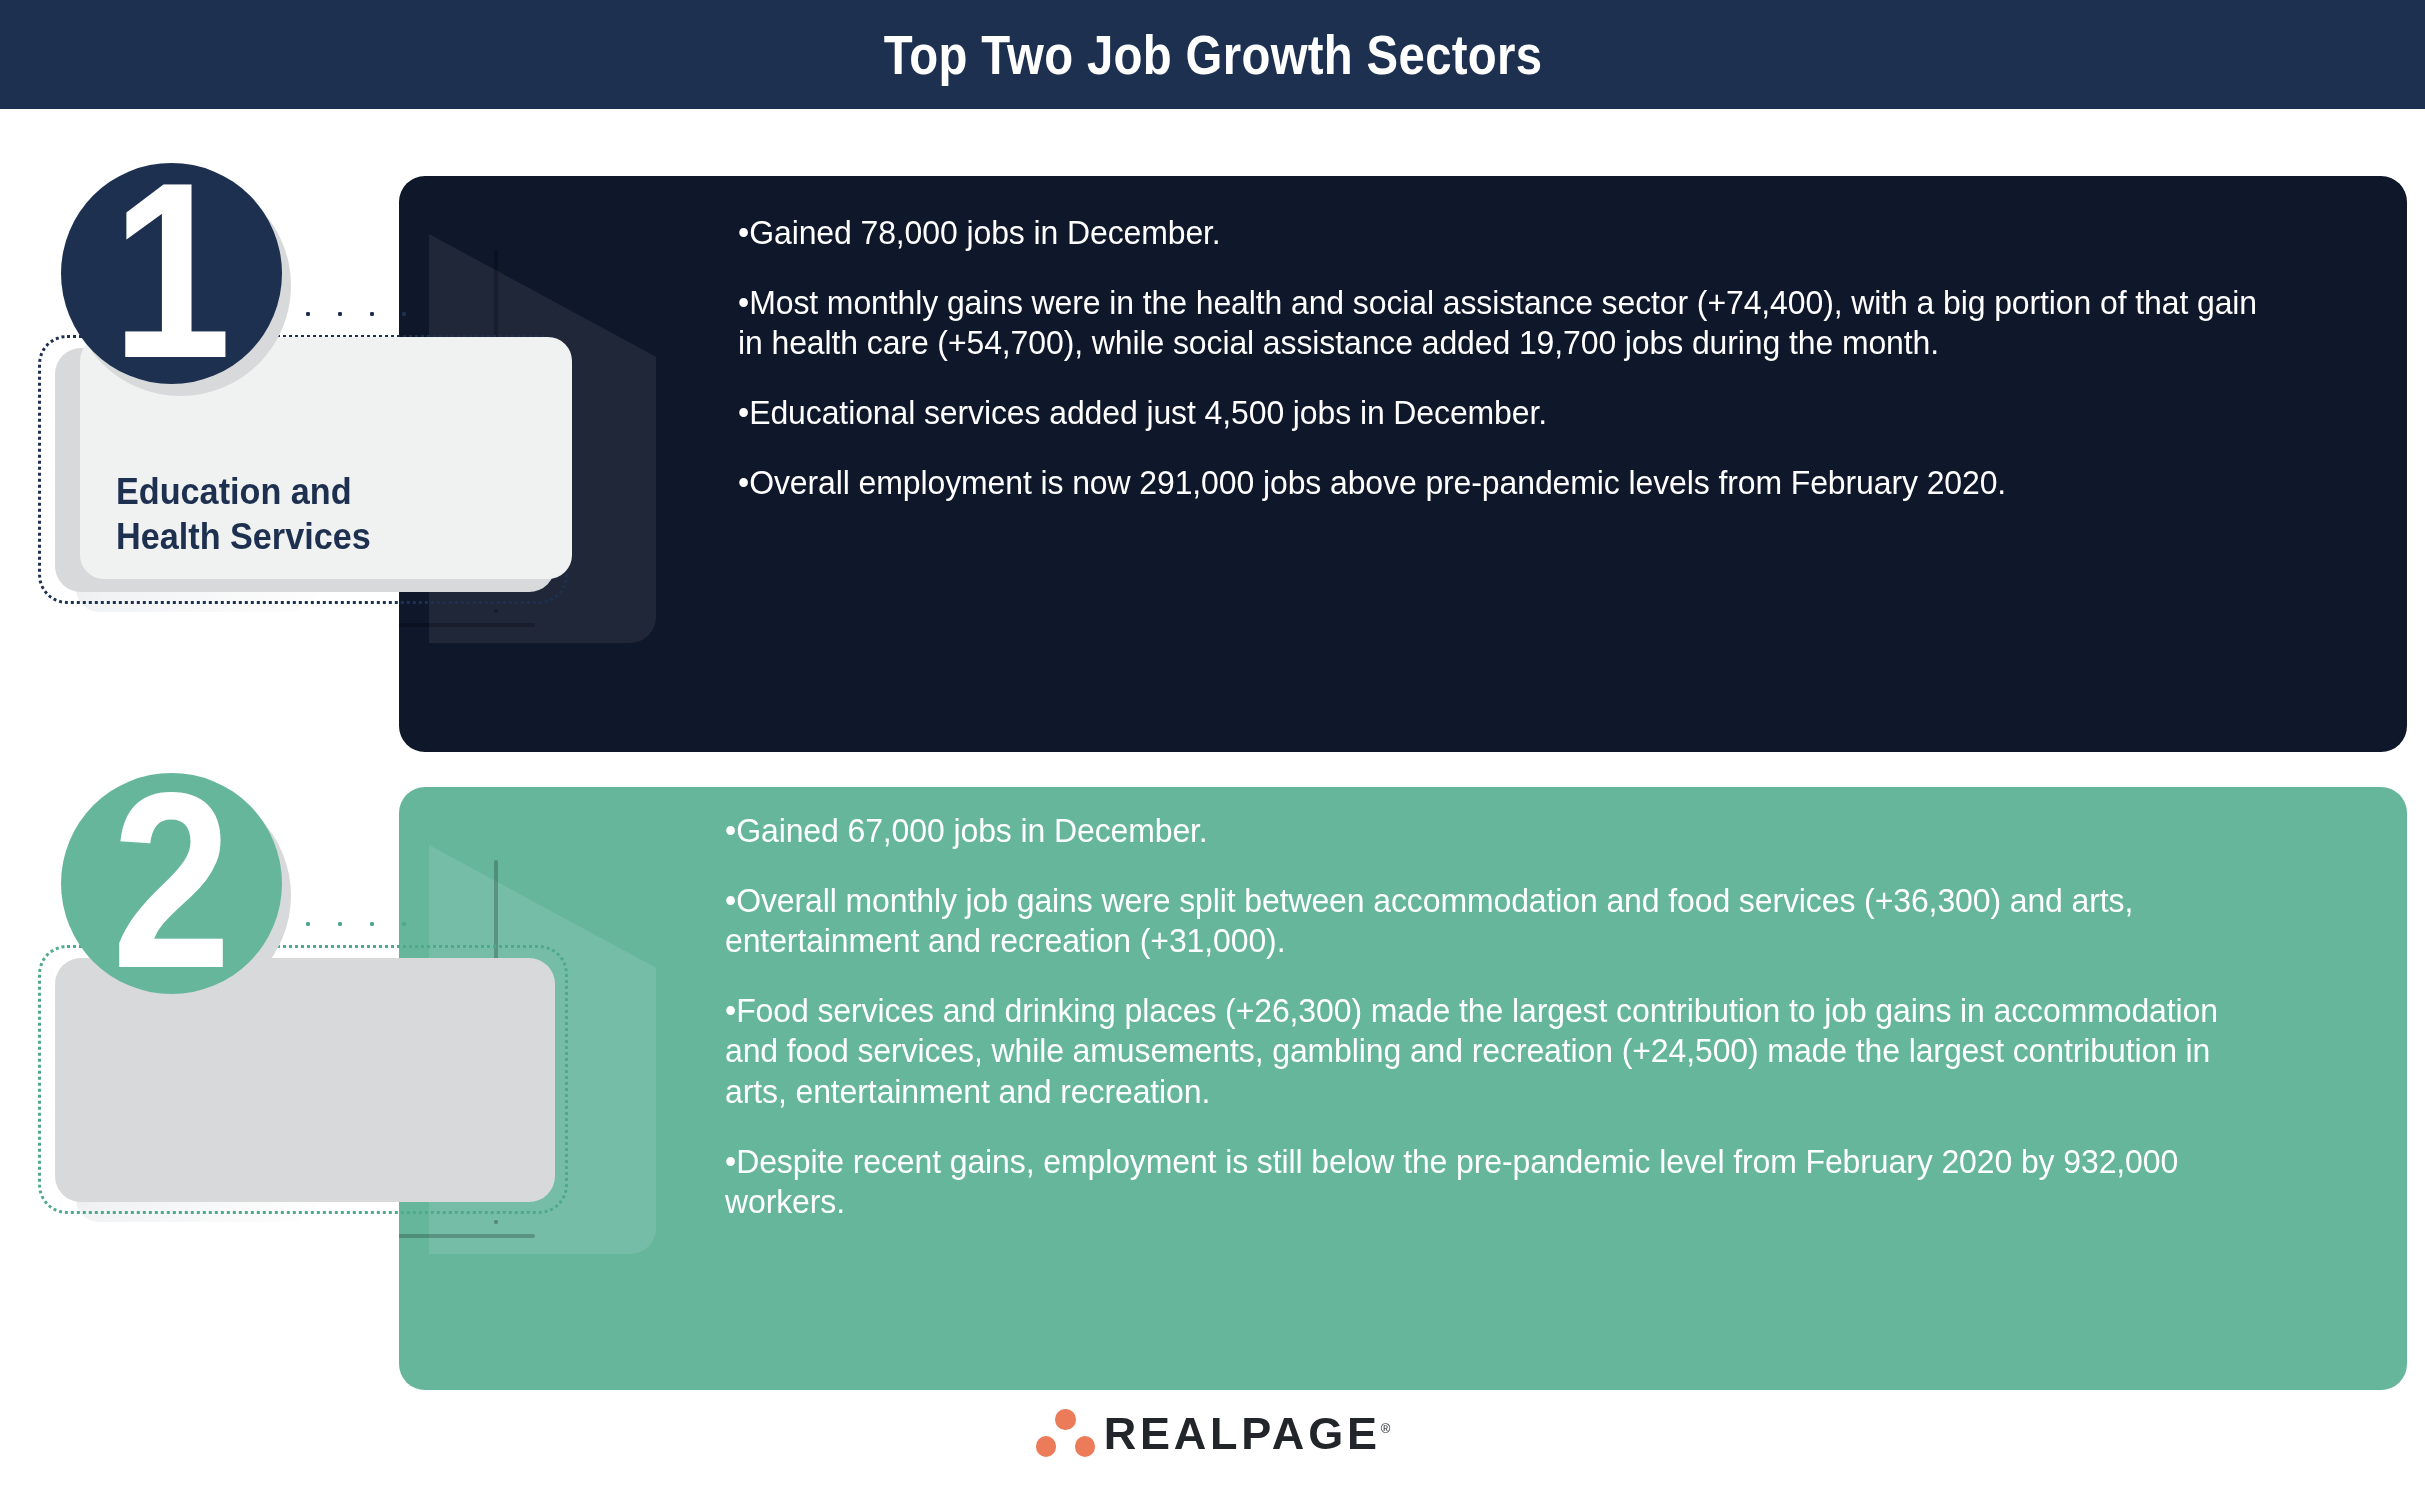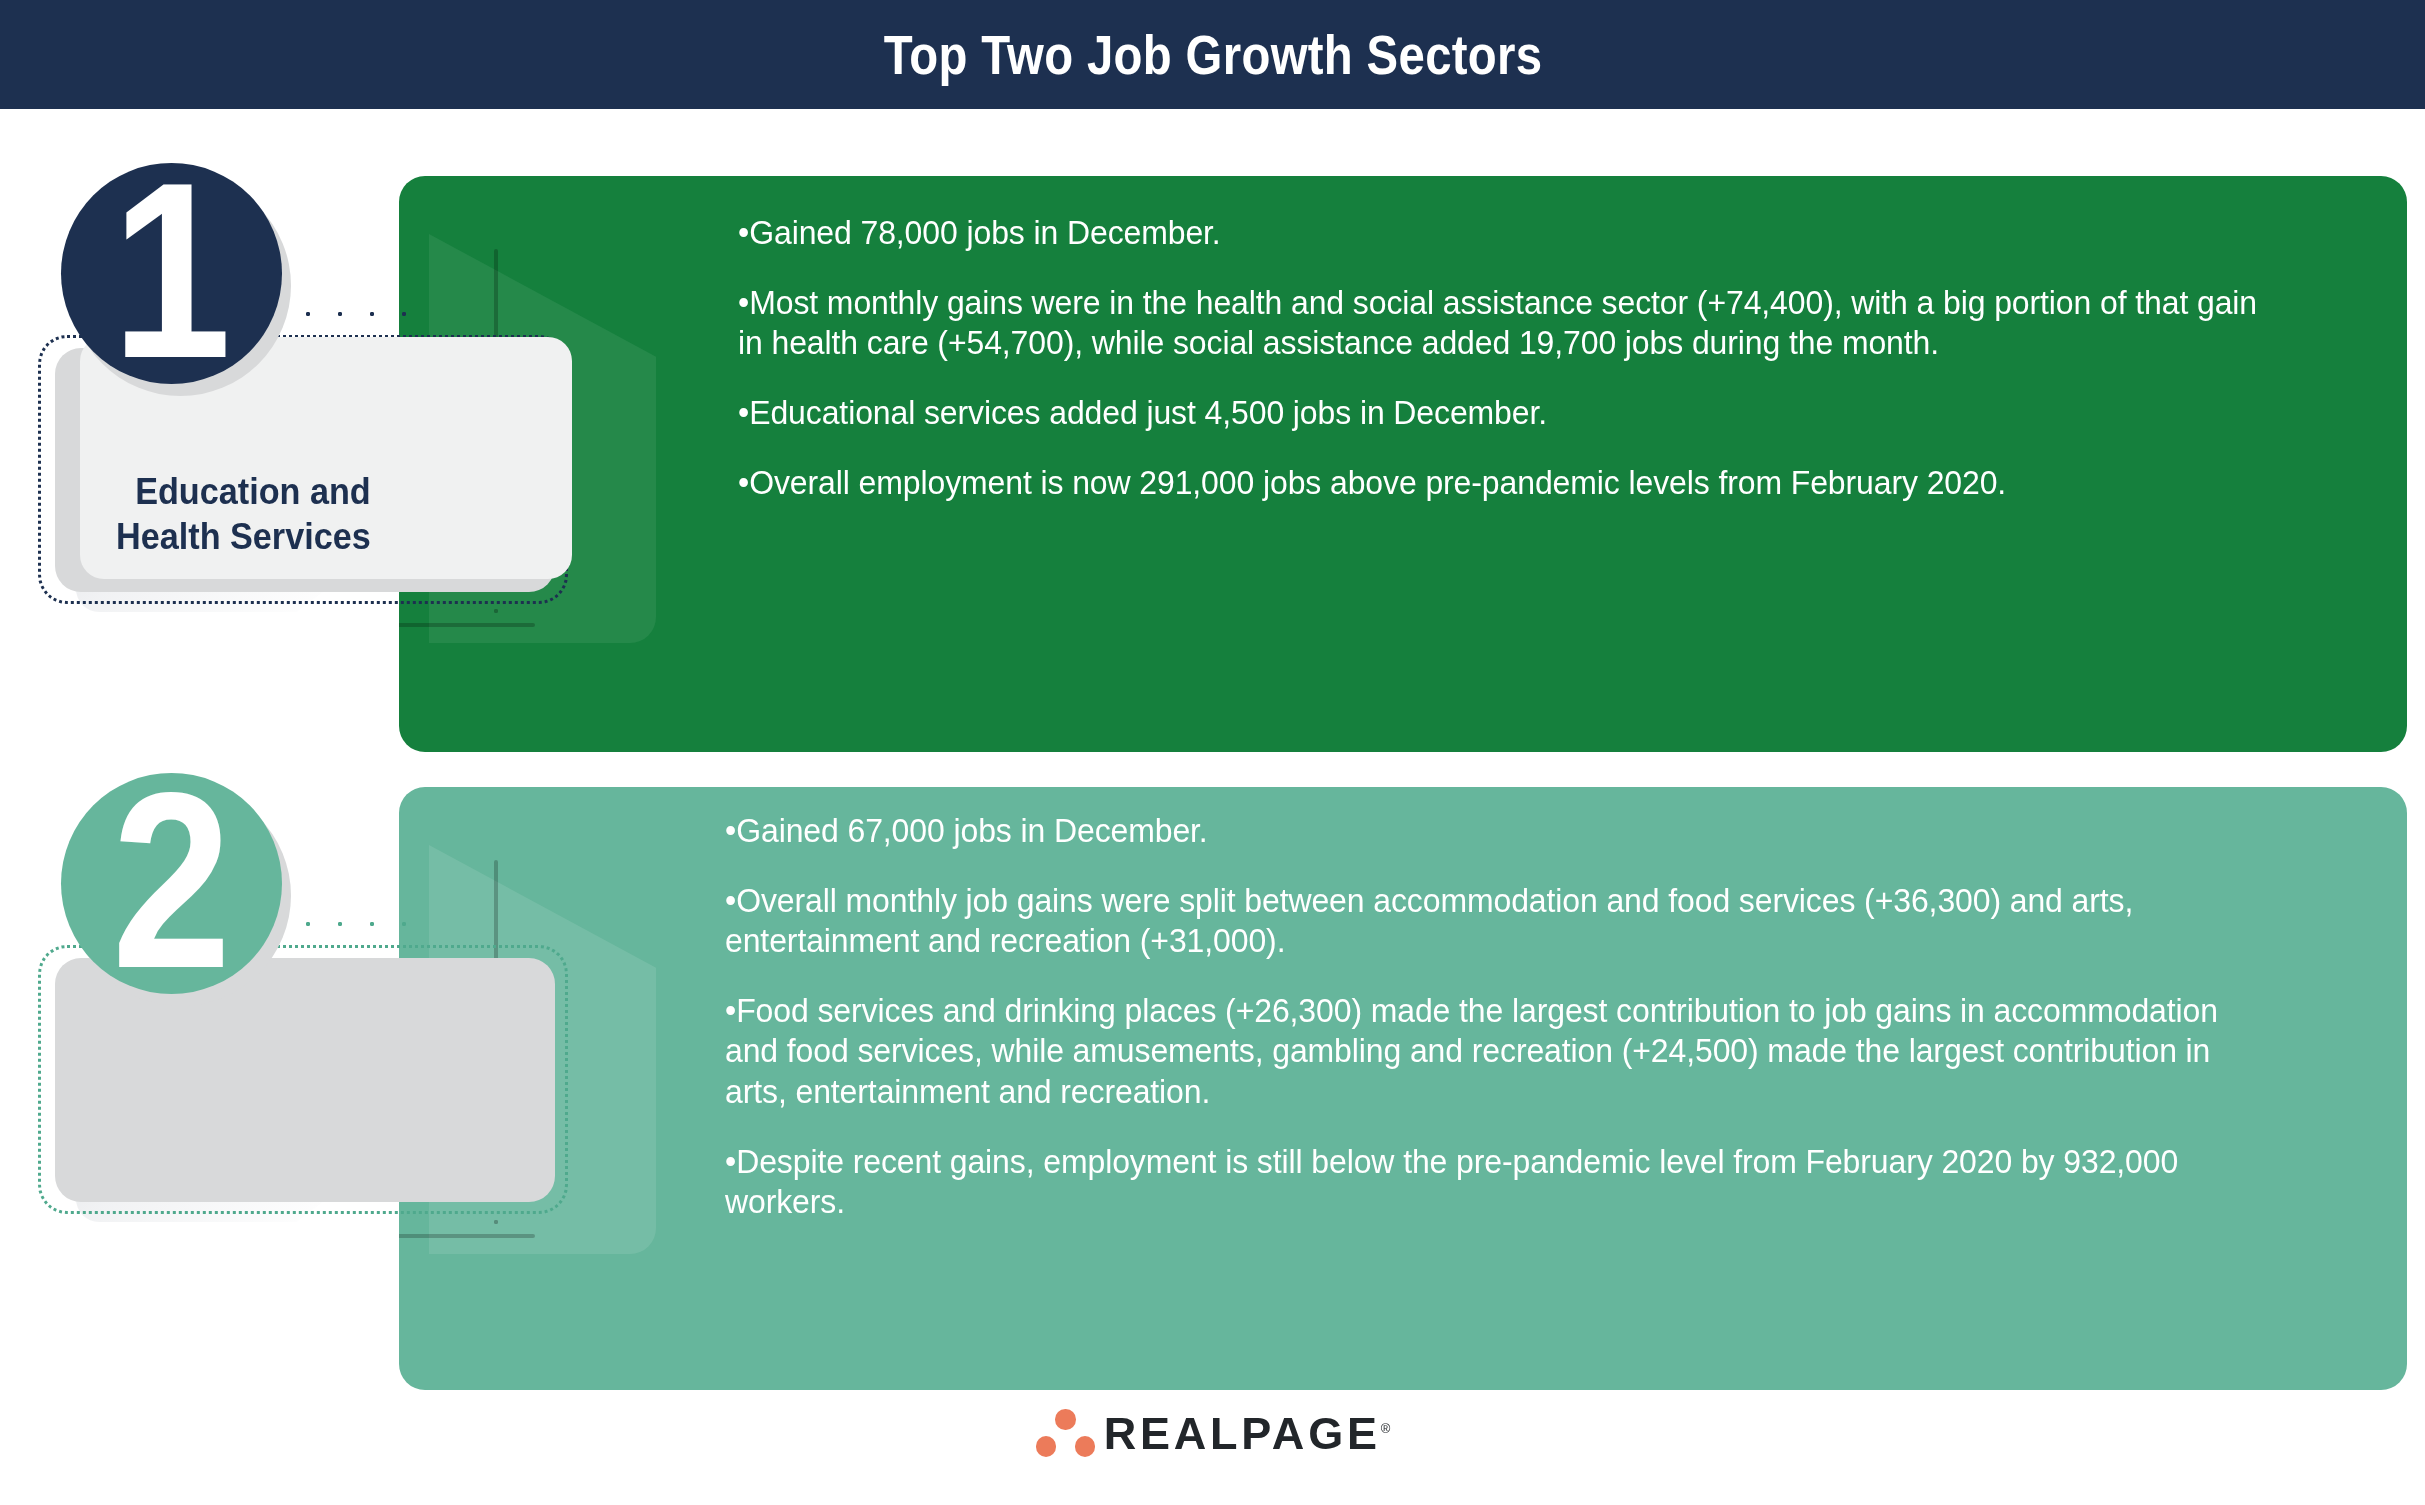--- a/index.html
+++ b/index.html
@@ -50,21 +50,21 @@
     position: absolute;
     border-radius: 26px;
     box-sizing: border-box;
     overflow: hidden;
   }
   .panel-1 {
     left: 399px;
     top: 53px;
     width: 2008px;
     height: 576px;
-    background: #15803d;
+    background: #0f172a;
   }
   .panel-2 {
     left: 399px;
     top: 664px;
     width: 2008px;
     height: 603px;
     background: #66b69c;
   }
   .bullets {
     position: absolute;
@@ -133,21 +133,20 @@
 
   
   .badge-card {
     position: absolute;
     left: 80px;
     top: 180px;
     width: 492px;
     height: 242px;
     background: #f0f1f1;
     border-radius: 24px;
-    text-align: right;
   }
   .badge-label {
     position: absolute;
     left: 36px;
     bottom: 19.7px;
     color: #1d3050;
     font-size: 36px;
     font-weight: bold;
     line-height: 1.26;
     font-family: "Liberation Sans Narrow", "Liberation Sans", sans-serif;

